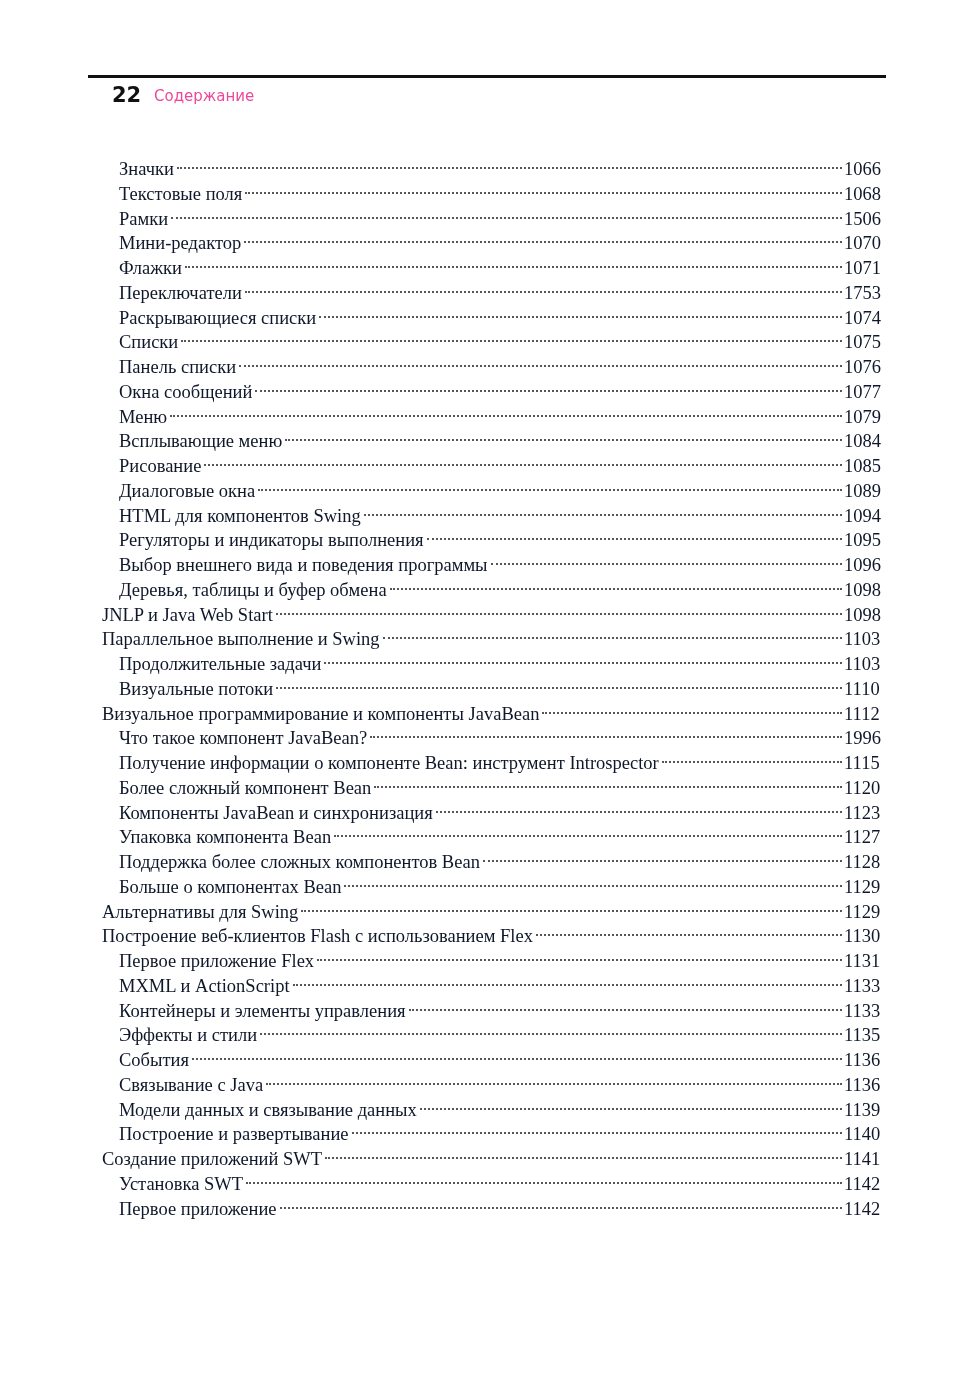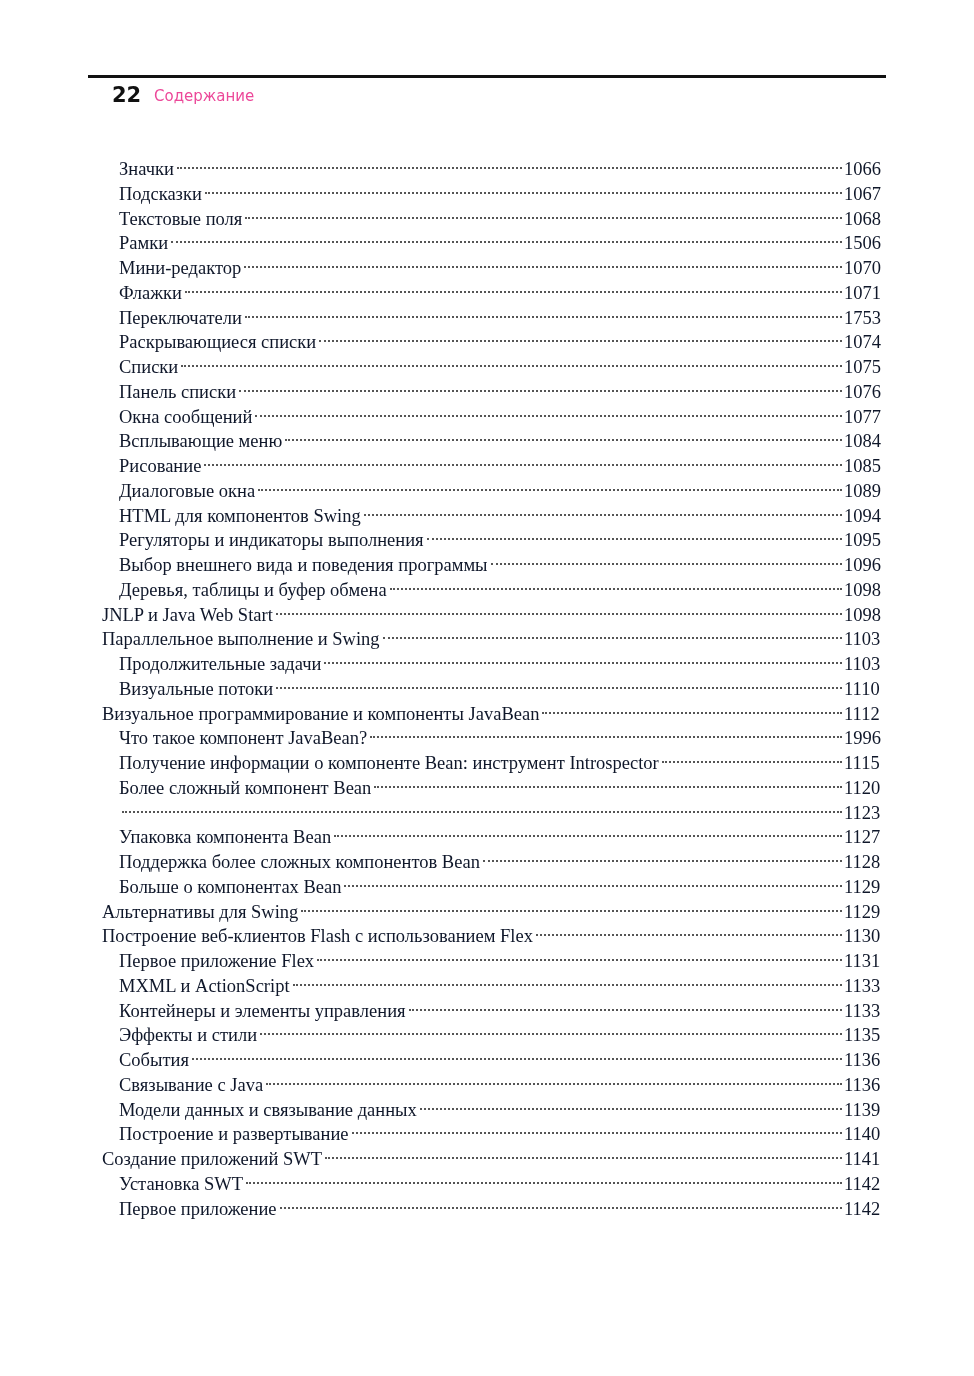--- a/index.html
+++ b/index.html
@@ -92,25 +92,20 @@
 <div class="page-number">22</div>
 <div class="running-title">Содержание</div>
 
 <div class="toc" id="toc">
     <div class="toc-row level-2">
       <span class="toc-title">Значки</span>
       <span class="toc-leader"></span>
       <span class="toc-page">1066</span>
     </div>
     <div class="toc-row level-2">
-      <span class="toc-title">Подсказки</span>
-      <span class="toc-leader"></span>
-      <span class="toc-page">1067</span>
-    </div>
-    <div class="toc-row level-2">
       <span class="toc-title">Текстовые поля</span>
       <span class="toc-leader"></span>
       <span class="toc-page">1068</span>
     </div>
     <div class="toc-row level-2">
       <span class="toc-title">Рамки</span>
       <span class="toc-leader"></span>
       <span class="toc-page">1506</span>
     </div>
     <div class="toc-row level-2">
@@ -142,20 +137,25 @@
       <span class="toc-title">Панель списки</span>
       <span class="toc-leader"></span>
       <span class="toc-page">1076</span>
     </div>
     <div class="toc-row level-2">
       <span class="toc-title">Окна сообщений</span>
       <span class="toc-leader"></span>
       <span class="toc-page">1077</span>
     </div>
     <div class="toc-row level-2">
+      <span class="toc-title">Меню</span>
+      <span class="toc-leader"></span>
+      <span class="toc-page">1079</span>
+    </div>
+    <div class="toc-row level-2">
       <span class="toc-title">Всплывающие меню</span>
       <span class="toc-leader"></span>
       <span class="toc-page">1084</span>
     </div>
     <div class="toc-row level-2">
       <span class="toc-title">Рисование</span>
       <span class="toc-leader"></span>
       <span class="toc-page">1085</span>
     </div>
     <div class="toc-row level-2">
@@ -217,20 +217,21 @@
       <span class="toc-title">Получение информации о компоненте Bean: инструмент Introspector</span>
       <span class="toc-leader"></span>
       <span class="toc-page">1115</span>
     </div>
     <div class="toc-row level-2">
       <span class="toc-title">Более сложный компонент Bean</span>
       <span class="toc-leader"></span>
       <span class="toc-page">1120</span>
     </div>
     <div class="toc-row level-2">
+      <span class="toc-title">Компоненты JavaBean и синхронизация</span>
       <span class="toc-leader"></span>
       <span class="toc-page">1123</span>
     </div>
     <div class="toc-row level-2">
       <span class="toc-title">Упаковка компонента Bean</span>
       <span class="toc-leader"></span>
       <span class="toc-page">1127</span>
     </div>
     <div class="toc-row level-2">
       <span class="toc-title">Поддержка более сложных компонентов Bean</span>

